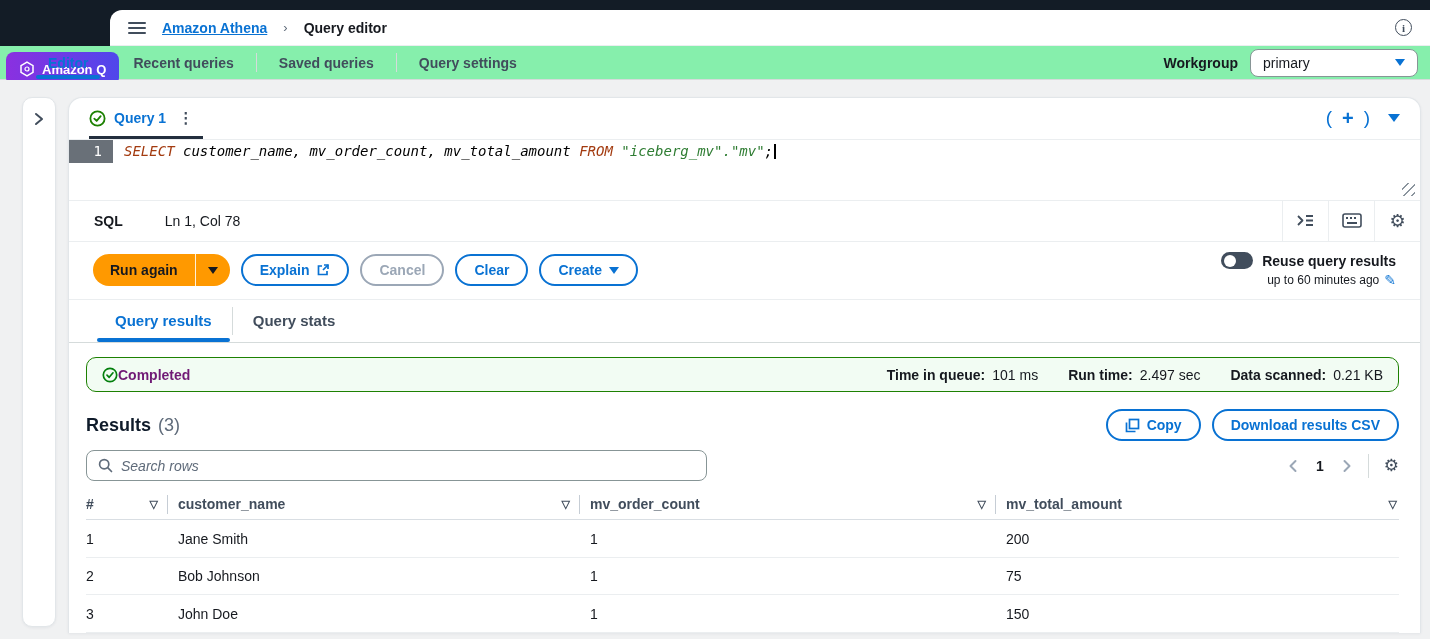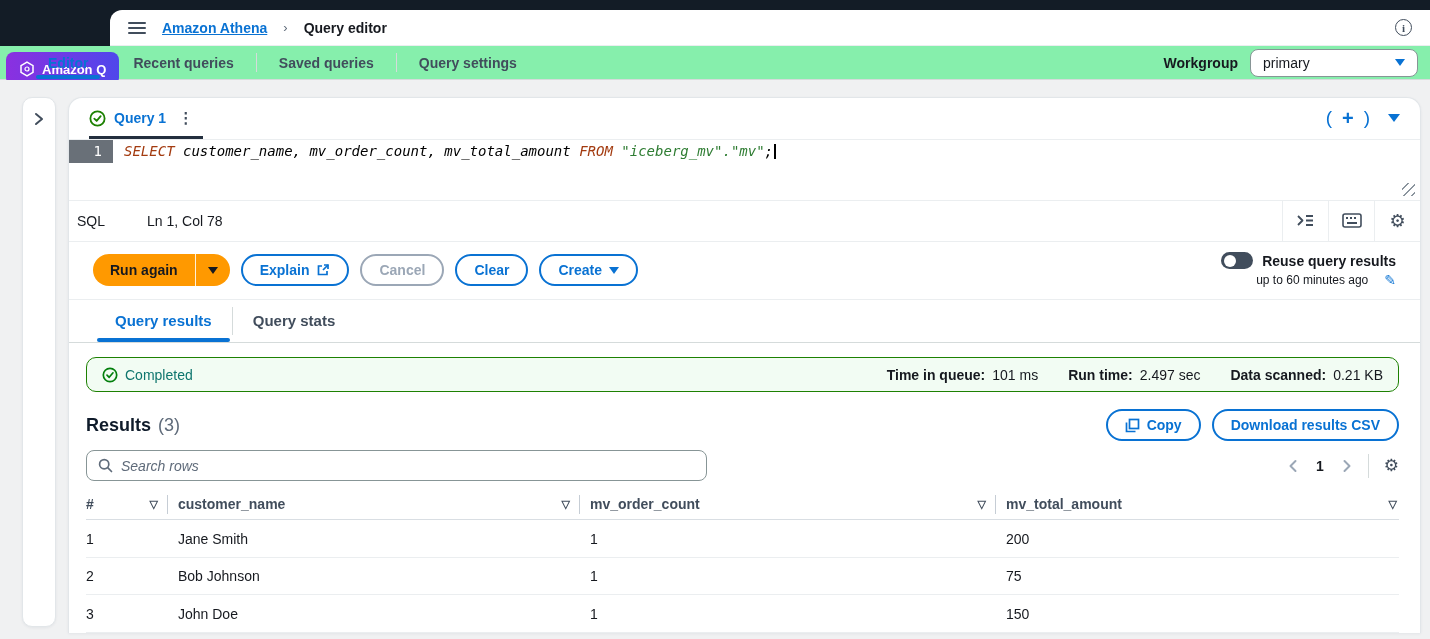--- a/index.html
+++ b/index.html
@@ -70,21 +70,21 @@
   .gutter { width: 44px; background: #697078; color: #fff; text-align: right; padding-right: 11px; }
   .code { padding-left: 11px; white-space: pre; color: #000; font-style: italic; }
   .tok-kw { color: #a33b10; }
   .tok-str { color: #2f7d33; }
   .caret { display: inline-block; width: 1.5px; height: 15px; background: #000; vertical-align: middle; margin-left: 1px; }
   .resize-handle { position: absolute; right: 5px; bottom: 4px; width: 13px; height: 13px;
     background: repeating-linear-gradient(135deg, transparent 0 4px, #8b959e 4px 5.5px); cursor: nwse-resize; }
 
   
   .statusbar { height: 41px; display: flex; align-items: stretch; font-size: 14px; color: #16191f; }
-  .sb-lang { display: flex; align-items: center; padding-left: 8px; }
+  .sb-lang { display: flex; align-items: center; padding-left: 25px; font-weight: bold; }
   .sb-pos { display: flex; align-items: center; margin-left: 42px; }
   .sb-icons { margin-left: auto; display: flex; align-items: stretch; }
   .iconbtn { width: 46px; display: flex; align-items: center; justify-content: center;
     border-left: 1px solid #ebeef0; color: #414d5c; cursor: pointer; }
   .glyph { font-size: 18px; color: #414d5c; }
 
   
   .actionrow { height: 60px; border-top: 1px solid #ebeef0; display: flex; align-items: center;
     padding: 0 24px; gap: 11px; }
   .btn { height: 32px; border-radius: 16px; font-size: 14px; font-weight: bold; display: flex;
@@ -97,36 +97,36 @@
     border-top: 7px solid #16191f; }
   .btn-outline { border: 2px solid #0972d3; color: #0972d3; padding: 0 17px; gap: 7px; }
   .btn-disabled { border: 2px solid #9ba7b6; color: #9ba7b6; padding: 0 17px; cursor: default; }
   .create-tri { width: 0; height: 0; border-left: 5px solid transparent; border-right: 5px solid transparent;
     border-top: 7px solid #0972d3; }
   .reuse { margin-left: auto; display: flex; flex-direction: column; align-items: flex-end; gap: 3px; }
   .reuse-top { display: flex; align-items: center; gap: 9px; }
   .toggle { width: 32px; height: 17px; border-radius: 9px; background: #414d5c; position: relative; cursor: pointer; }
   .toggle .knob { position: absolute; left: 2.5px; top: 2.5px; width: 12px; height: 12px; border-radius: 50%; background: #fff; }
   .reuse-label { font-size: 14px; font-weight: bold; color: #16191f; }
-  .reuse-note { font-size: 12px; color: #16191f; display: flex; align-items: center; gap: 16px; }
+  .reuse-note { font-size: 12px; color: #16191f; display: flex; align-items: center; gap: 5px; }
   .pencil { color: #0972d3; font-size: 14px; cursor: pointer; }
 
   
   .resultstabs { height: 45px; border-top: 1px solid #ebeef0; border-bottom: 1px solid #d5dbdb;
     display: flex; align-items: stretch; padding-left: 26px; }
   .rtab { display: flex; align-items: center; padding: 0 20px; font-size: 15px; font-weight: bold;
     color: #414d5c; position: relative; cursor: pointer; }
   .rtab.active { color: #0972d3; }
   .rtab.active::after { content: ""; position: absolute; left: 2px; right: 2px; bottom: 0; height: 4px;
     background: #0972d3; border-radius: 2px; }
 
   
   .banner { margin: 14px 21px 0 17px; height: 37px; border: 1px solid #1d8102; border-radius: 10px;
     background: #f2fcf3; display: flex; align-items: center; padding: 0 15px; }
-  .banner-status { display: flex; align-items: center; gap: 7px; color: #0f766e; font-size: 14px; font-weight: normal; }
+  .banner-status { display: flex; align-items: center; color: #701a75; font-size: 14px; font-weight: bold; }
   .banner-stats { margin-left: auto; display: flex; align-items: center; gap: 30px; }
   .stat { display: flex; align-items: center; gap: 7px; font-size: 14px; color: #16191f; }
   .stat b { font-weight: bold; }
 
   
   .resultshead { display: flex; align-items: center; margin: 17px 21px 0 17px; }
   .results-title { font-size: 18px; font-weight: bold; color: #0f1b2a; }
   .results-count { font-size: 18px; color: #5f6b7a; margin-left: 7px; }
   .head-buttons { margin-left: auto; display: flex; gap: 11px; }
 

